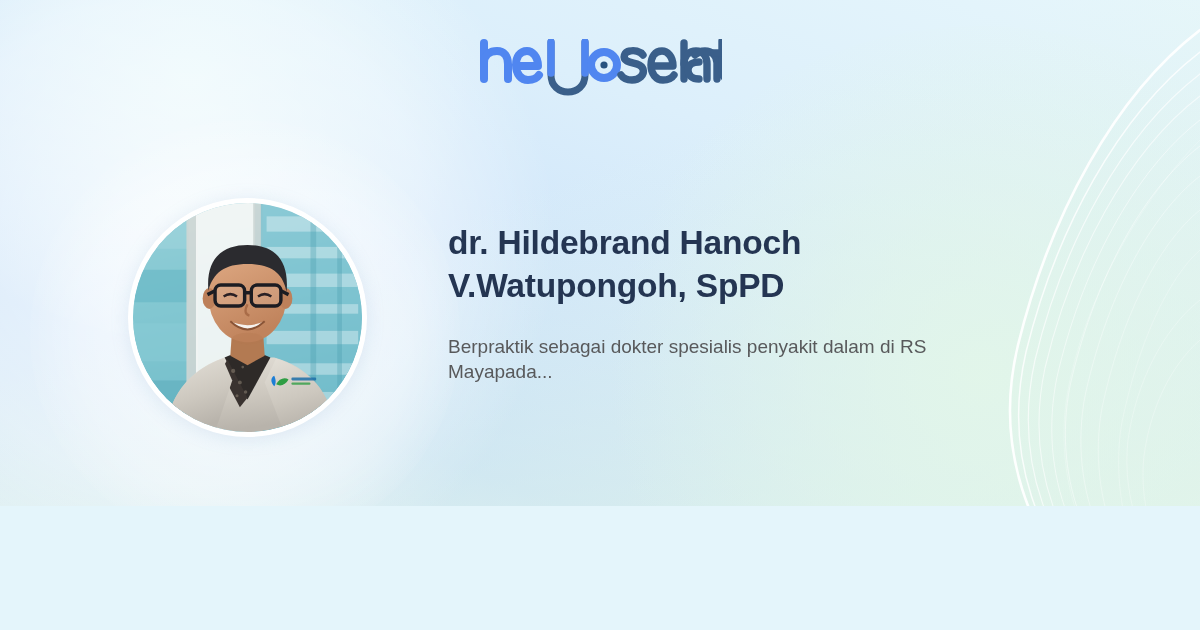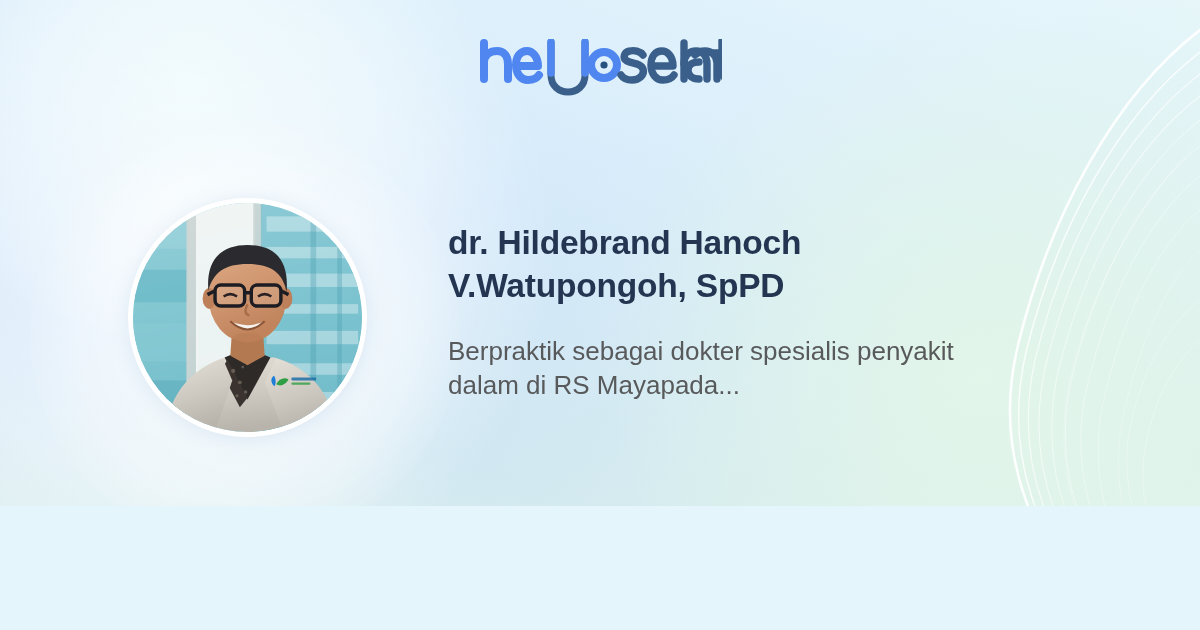--- a/index.html
+++ b/index.html
@@ -101,21 +101,21 @@
   .doctor-name {
     font-size:33.5px;
     font-weight:bold;
     line-height:1.28;
     color:#243552;
     letter-spacing:-0.2px;
     max-width:470px;
   }
   .doctor-desc {
     margin-top:26px;
-    font-size:26px;
+    font-size:19px;
     font-weight:normal;
     line-height:1.33;
     color:#58595B;
     max-width:540px;
   }
 </style>
 </head>
 <body>
 
 <div class="card">

